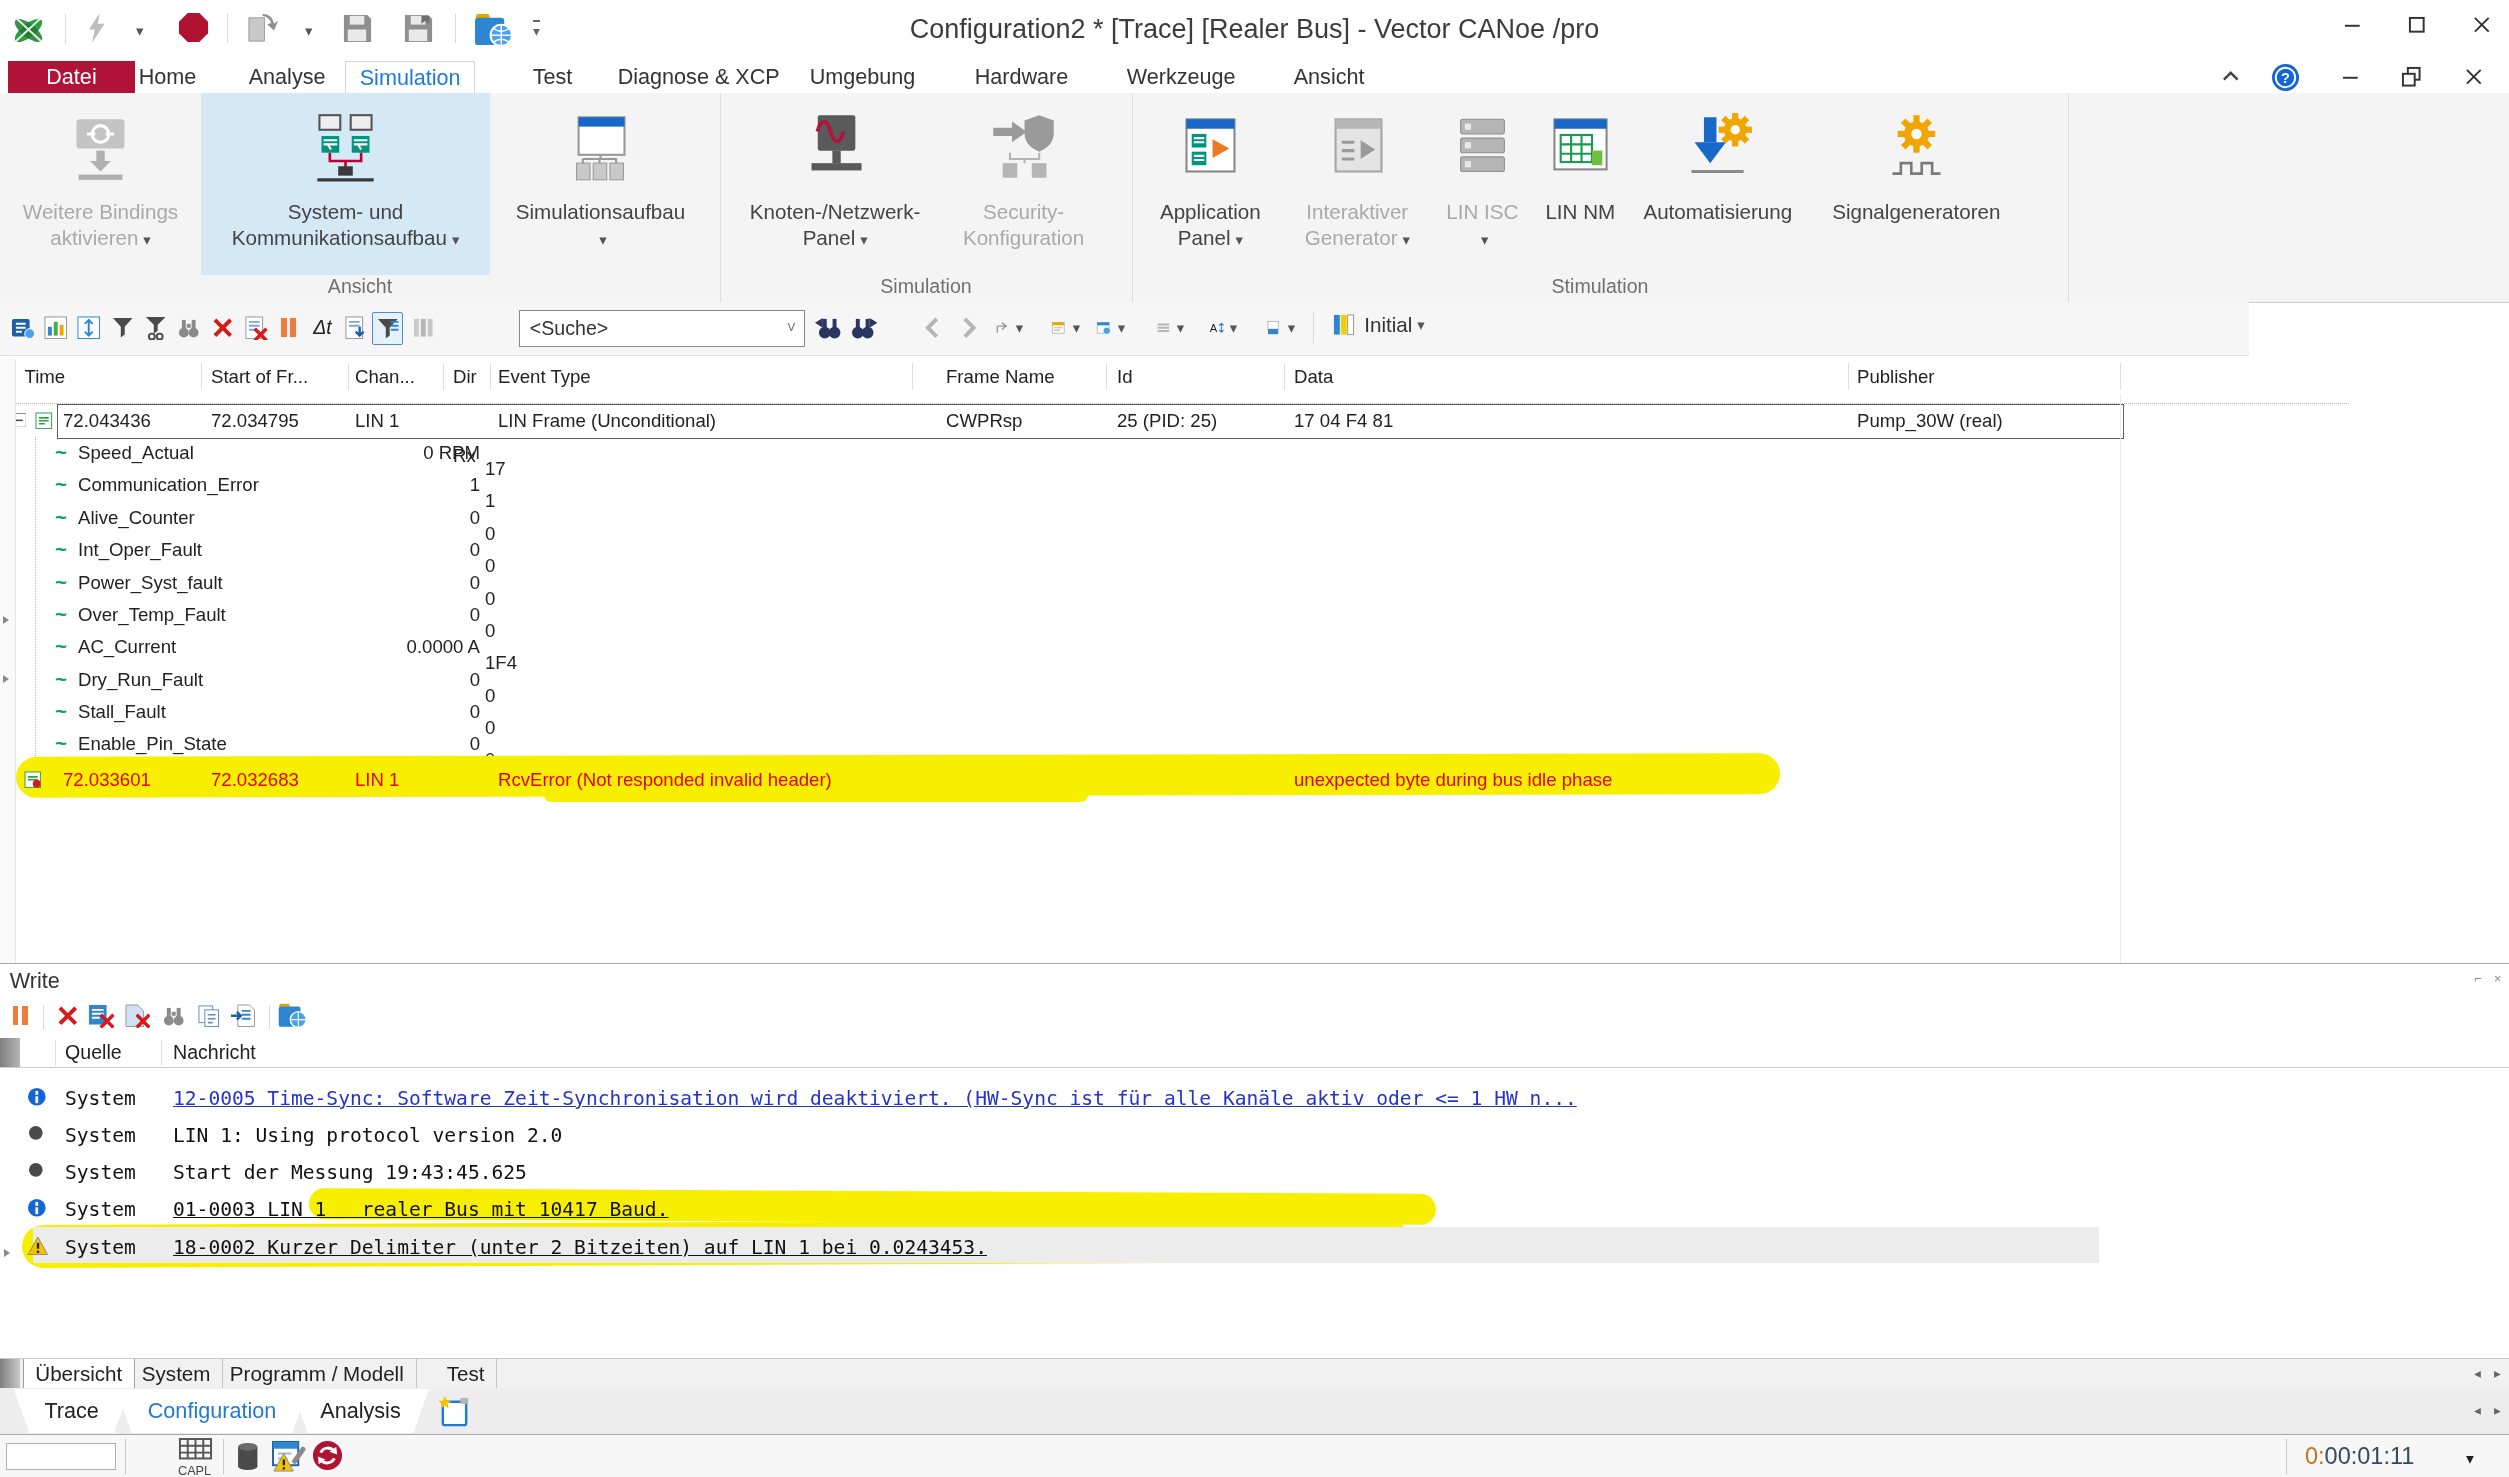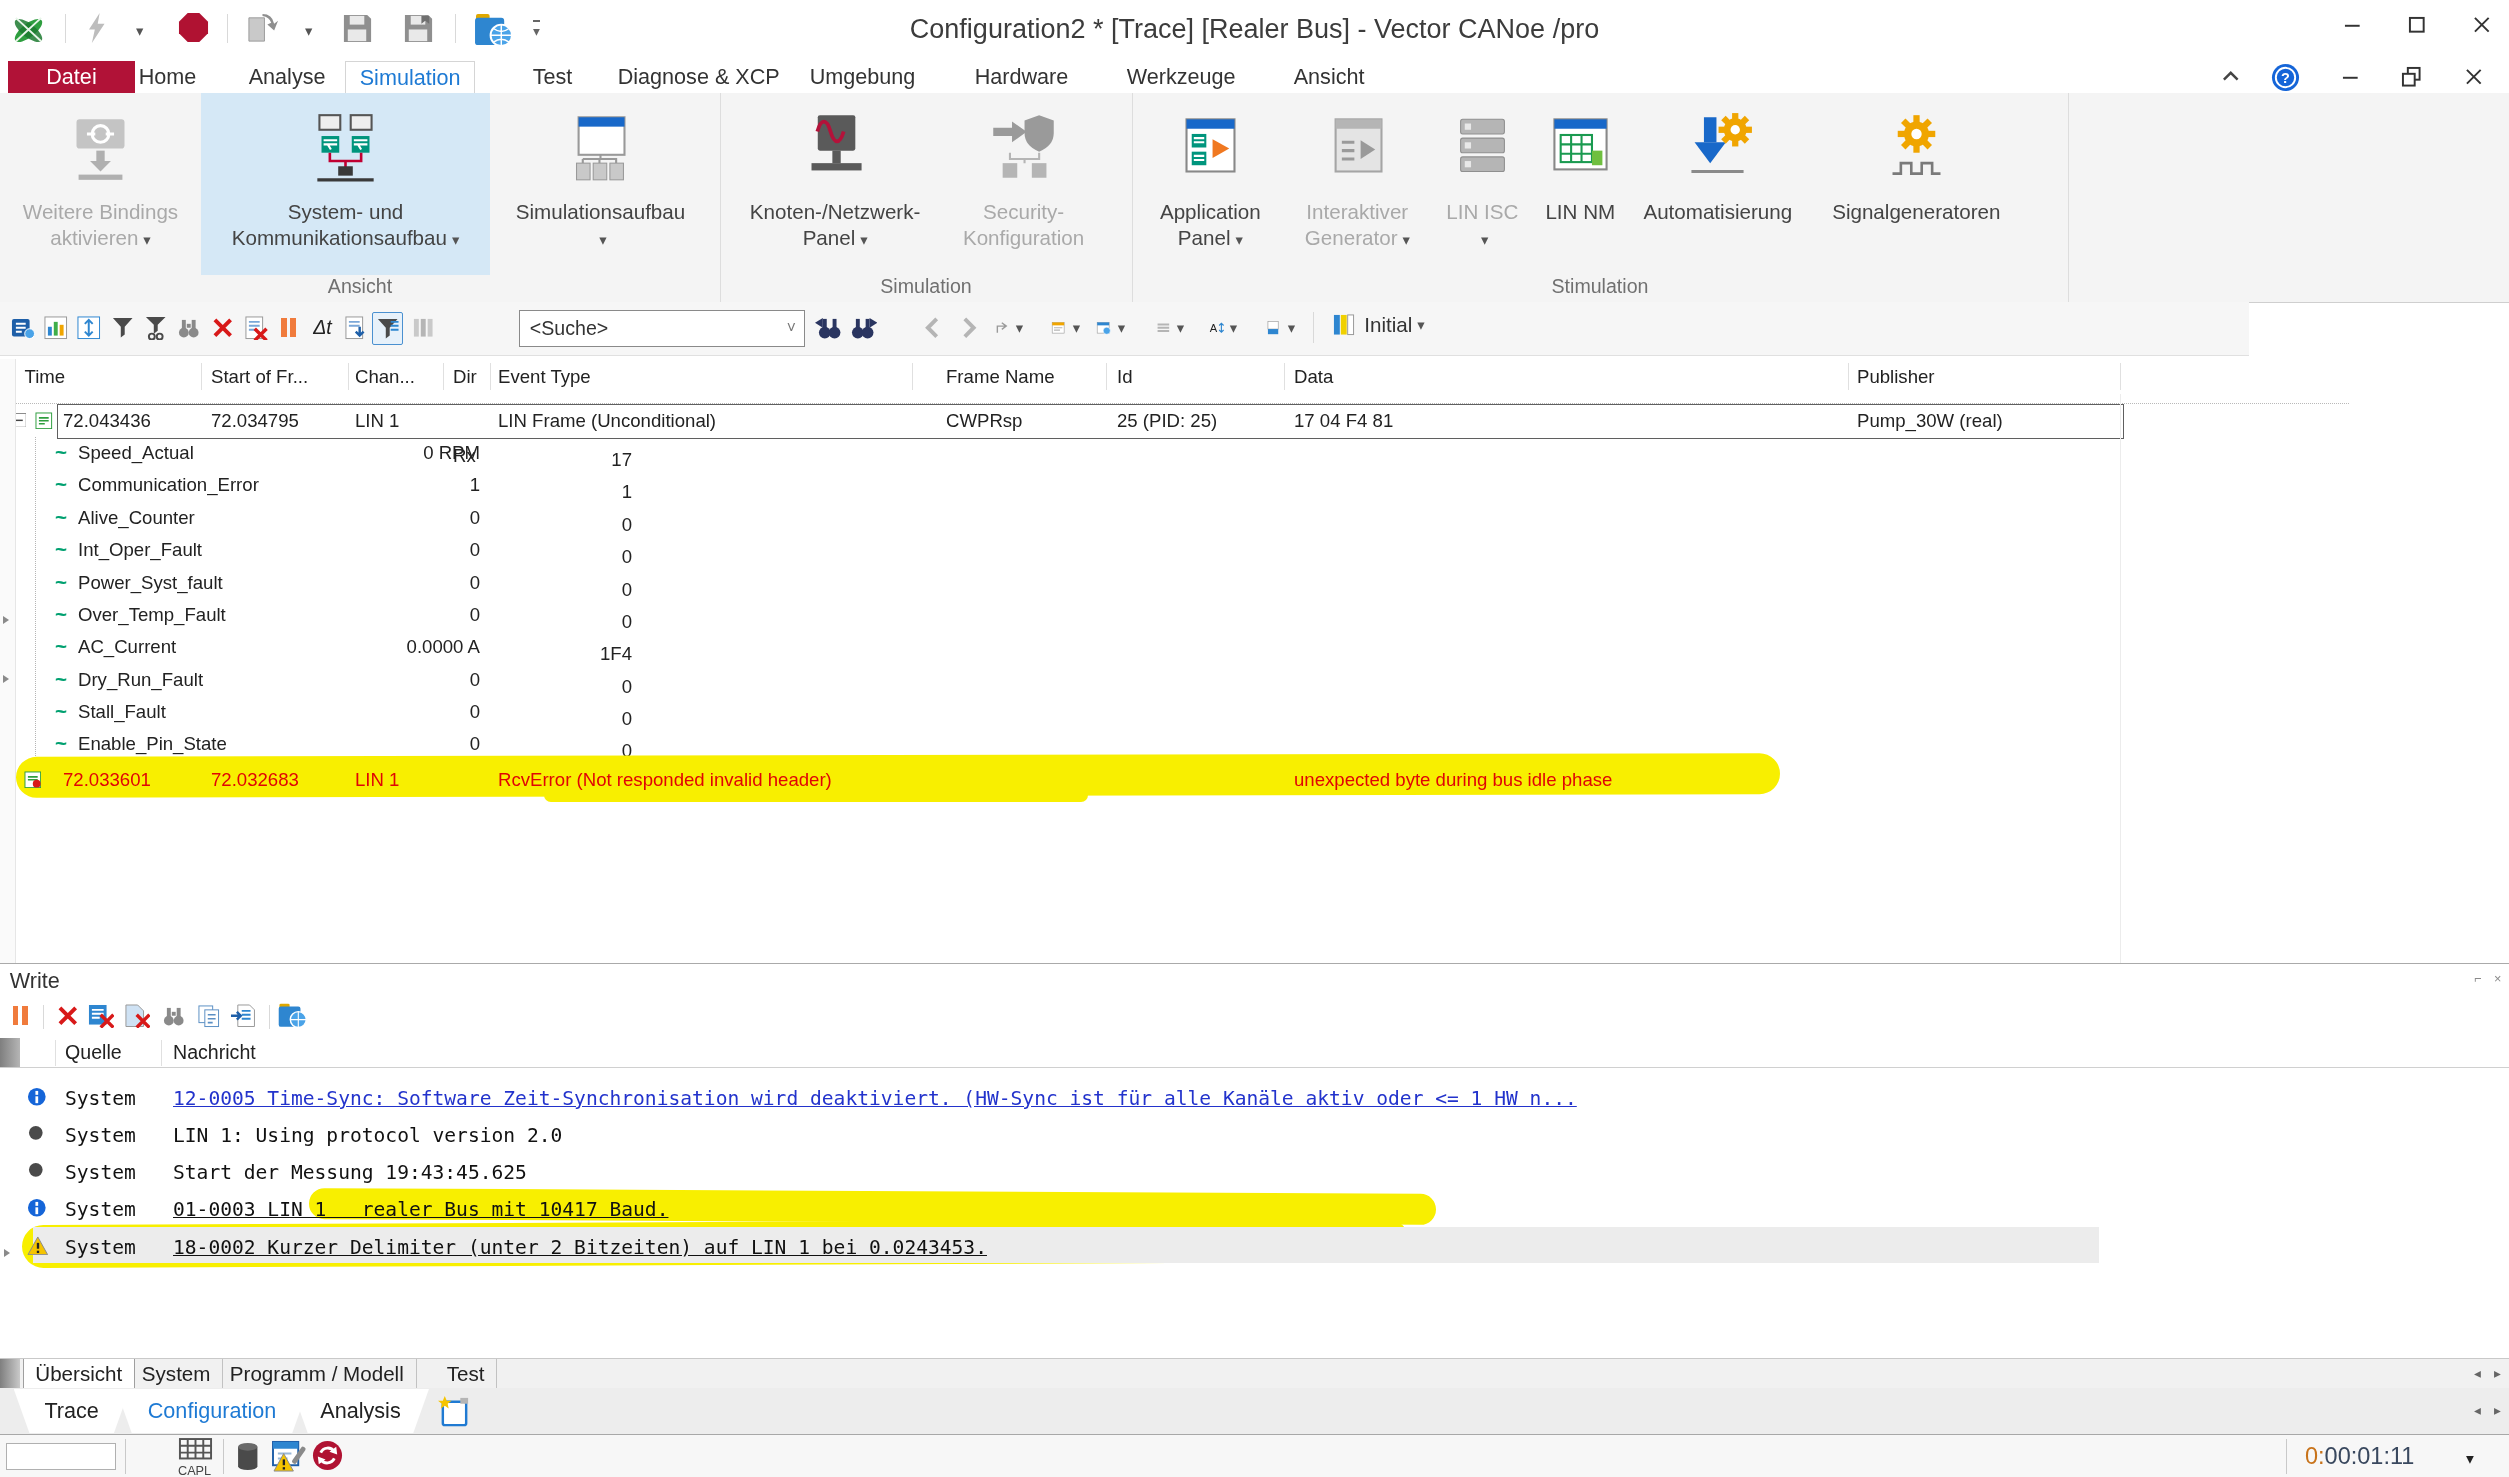--- a/index.html
+++ b/index.html
@@ -47,21 +47,21 @@
   .tracebody{position:absolute;left:0;top:394px;width:2509px;height:569px;background:#fff;font-size:18.6px;}
   .trow{position:absolute;left:0;width:2352px;height:32px;}
   .trow span{position:absolute;top:4.9px;white-space:nowrap;}
   .cTime{left:63px;}.cStart{left:211px;}.cChan{left:355px;}.cDir{left:453px;margin-top:35px;}.cEvent{left:498px;}
   .cFrame{left:946px;}.cId{left:1117px;}.cData{left:1294px;}.cPub{left:1857px;}
   .selbox{position:absolute;left:57px;top:9.8px;width:2065px;height:33px;border:1px solid #5f5f5f;}
   .sig{position:absolute;left:0;width:882px;height:32px;}
   .sig .tilde{position:absolute;left:55px;top:2.9px;color:#00a070;font-weight:bold;font-size:20.6px;}
   .sig .sname{position:absolute;left:78px;top:4.9px;white-space:nowrap;}
   .sig .sval{position:absolute;left:235px;top:4.9px;width:245px;text-align:right;}
-  .sig .sraw{position:absolute;left:441px;top:12px;width:147px;text-align:right;padding-left:44px;}
+  .sig .sraw{position:absolute;left:441px;top:21px;width:147px;padding-left:44px;}
   .treeline{position:absolute;left:35px;top:43px;width:1px;height:323px;border-left:1px dotted #b5b5b5;}
   .err span{color:#e00505;}
   .swath{position:absolute;background:#f8ef00;border-radius:21.6px;}
   .gutter{position:absolute;left:0;top:359px;width:14.7px;height:605px;background:#fafafa;border-right:1px solid #e6e6e6;}
   .gmark{position:absolute;left:2.9px;width:0;height:0;border-left:6.9px solid #8a8a8a;border-top:4.9px solid transparent;border-bottom:4.9px solid transparent;}
   
   .writewin{position:absolute;left:0;top:963px;width:2509px;height:394px;background:#fff;border-top:1px solid #aaa;}
   .wtitle{position:absolute;left:9.8px;top:3.9px;font-size:21.6px;color:#333;}
   .wti{position:absolute;top:37px;width:29px;height:29px;display:flex;align-items:center;justify-content:center;}
   .whead{position:absolute;left:0;top:74px;width:2509px;height:29px;border-bottom:1px solid #d0d0d0;font-size:19.6px;color:#222;}

